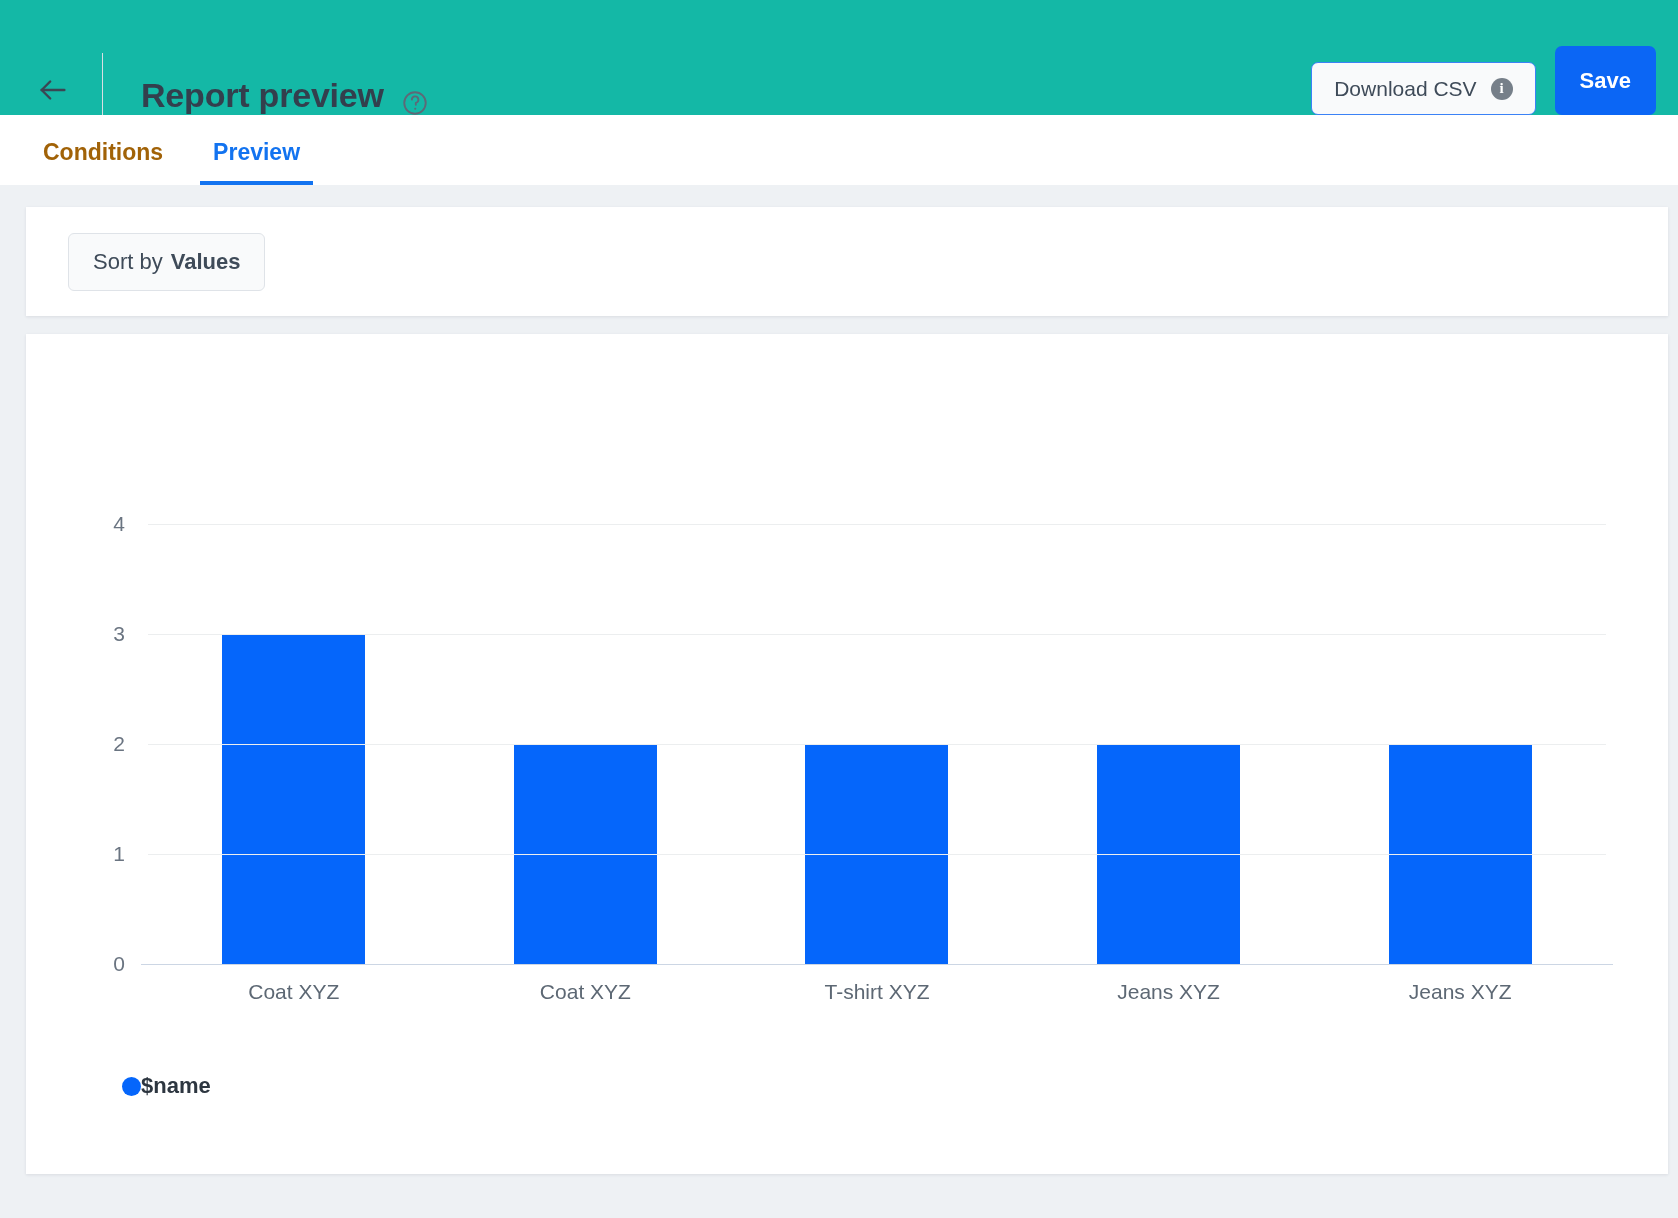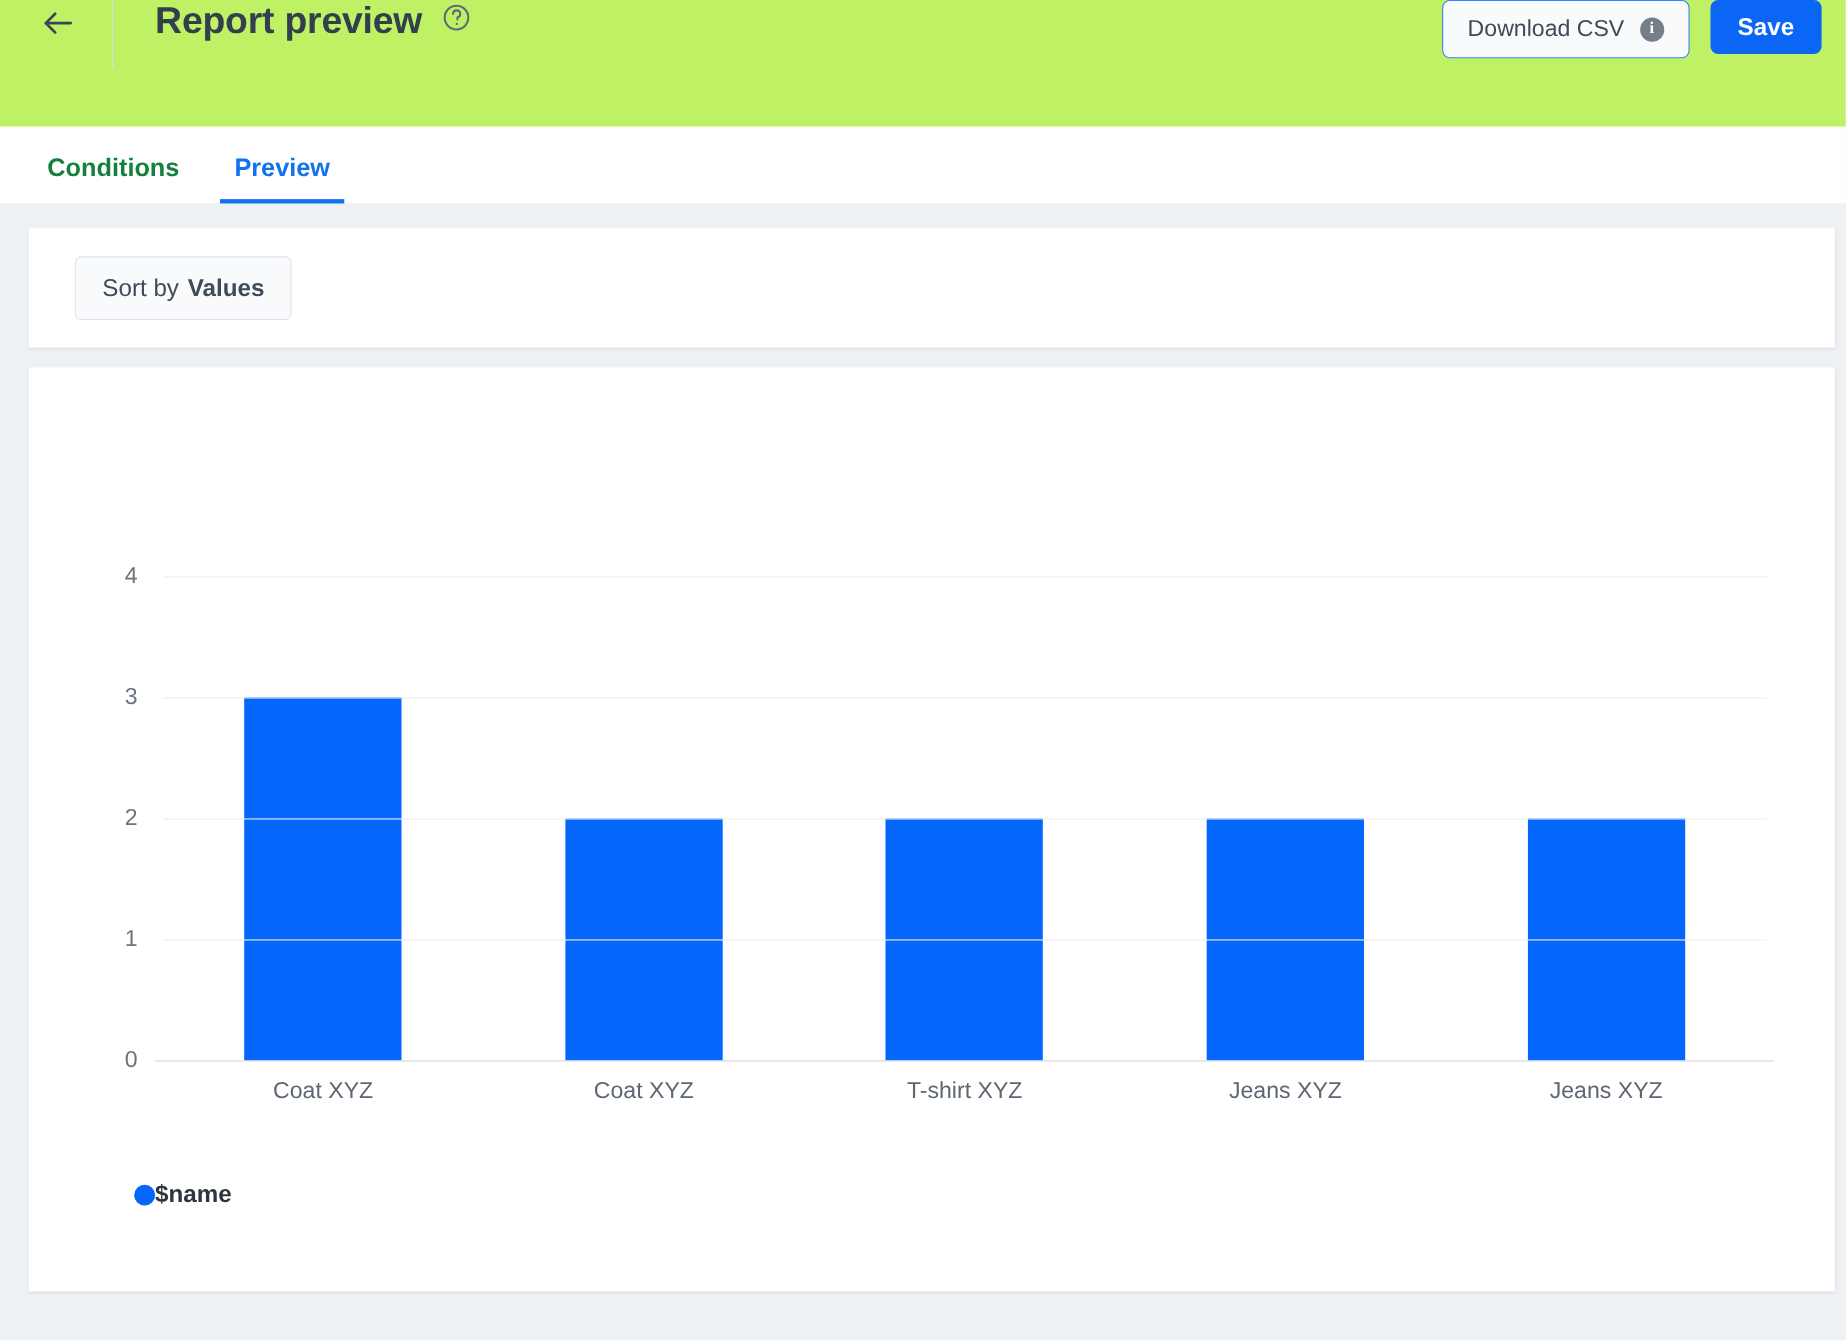--- a/index.html
+++ b/index.html
@@ -10,23 +10,23 @@
     overflow: hidden;
     background: #eef1f4;
     font-family: "Liberation Sans", sans-serif;
     -webkit-font-smoothing: antialiased;
   }
 
   
   .topbar {
     position: relative;
     height: 115px;
-    background: #bef264;
-    display: flex;
-    align-items: flex-start;
+    background: #14b8a6;
+    display: flex;
+    align-items: flex-end;
     padding: 0 22px 0 30px;
   }
   .back-btn {
     width: 46px; height: 46px;
     display: flex; align-items: center; justify-content: center;
     cursor: pointer;
     color: #3b4653;
     flex: 0 0 auto;
   }
   .vdivider {
@@ -77,21 +77,21 @@
     color: #ffffff;
     font-size: 15px;
     font-weight: 700;
     display: inline-flex;
     align-items: center;
     justify-content: center;
     font-family: "Liberation Serif", serif;
     line-height: 1;
   }
   .btn-primary {
-    height: 49px;
+    height: 69px;
     margin-left: 19px;
     padding: 0 25px;
     border: none;
     border-radius: 7px;
     background: #0b66f5;
     color: #ffffff;
     font-size: 22px;
     font-weight: 700;
     font-family: "Liberation Sans", sans-serif;
     cursor: pointer;
@@ -103,21 +103,21 @@
     background: #ffffff;
     height: 70px;
     padding: 0 30px;
     display: flex;
     align-items: flex-end;
     gap: 0;
   }
   .tab {
     font-size: 23px;
     font-weight: 700;
-    color: #15803d;
+    color: #a16207;
     padding: 0 13px 15px 13px;
     margin-right: 24px;
     cursor: pointer;
     border-bottom: 4px solid transparent;
     white-space: nowrap;
   }
   .tab.active {
     color: #1273f0;
     border-bottom-color: #1273f0;
     text-align: center;

